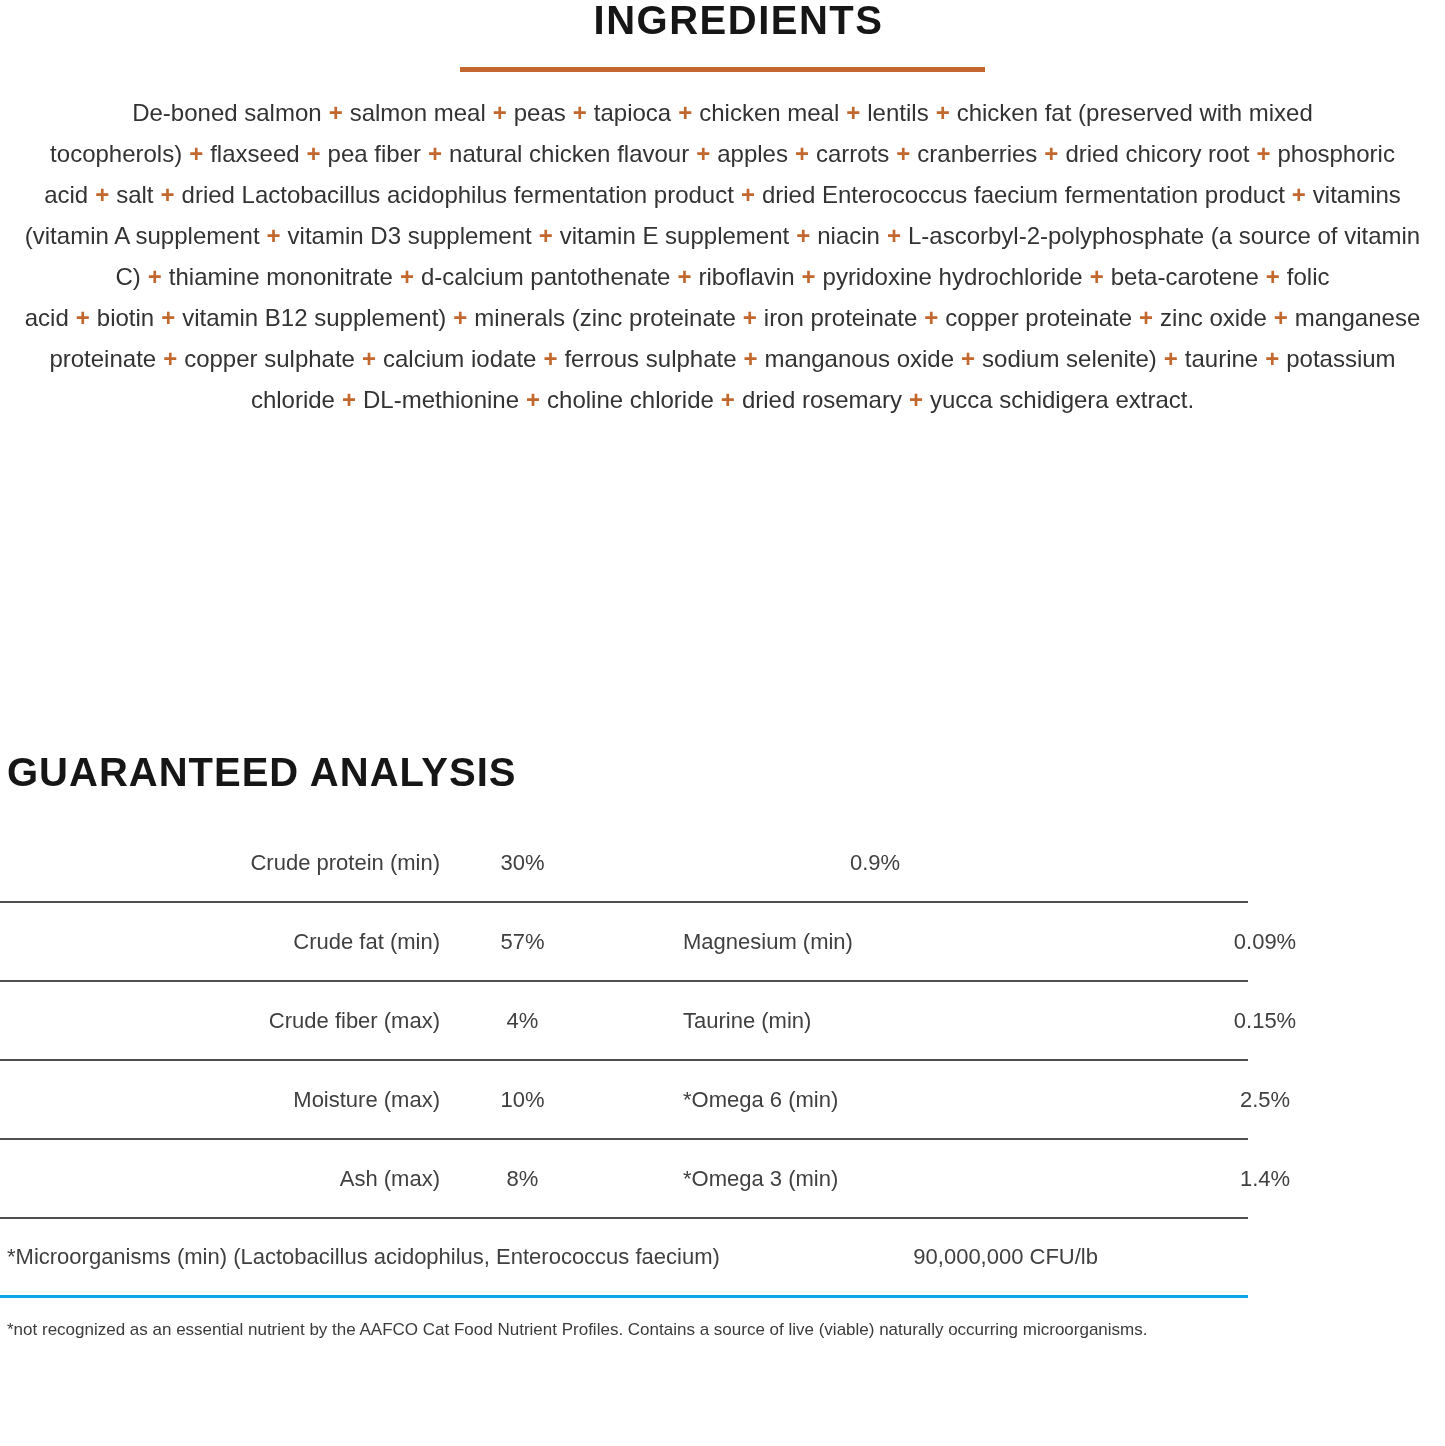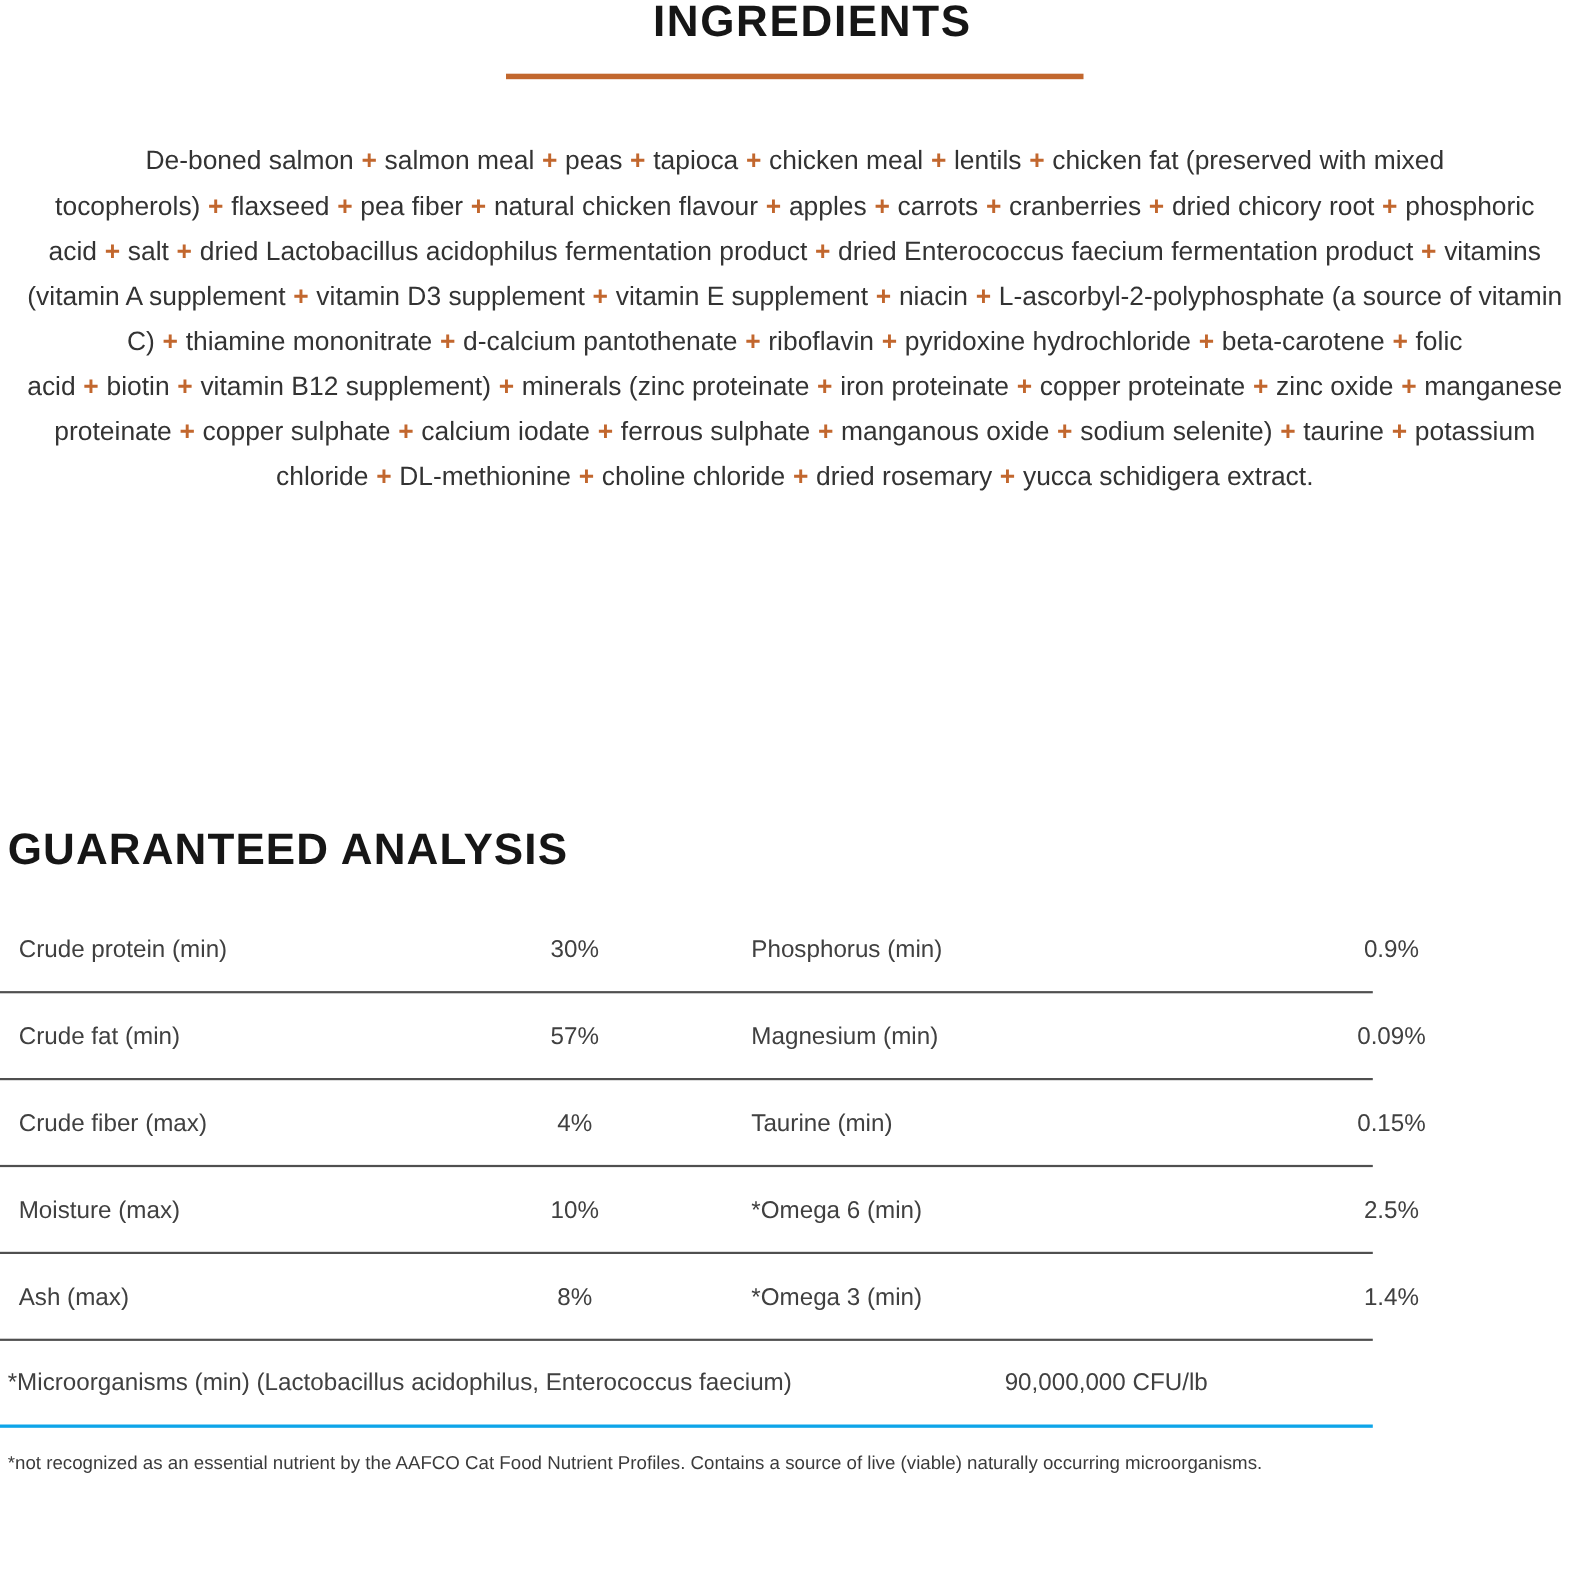--- a/index.html
+++ b/index.html
@@ -20,21 +20,21 @@
     margin: 0; font-size: 40px; line-height: 1.0;
     font-weight: 700; letter-spacing: 1.5px; color: var(--ink); padding-left: 32px;
   }
   .accent-rule {
     width: 525px; height: 5px; background: var(--accent);
     margin: 27px auto 0; border: none;
   }
 
   
   .ingredients {
-    width: 1400px; margin: 54px auto 0;
+    width: 1400px; margin: 20px auto 0;
     text-align: center;
     font-size: 24px; line-height: 41px;
     color: #333333;
   }
   .plus { color: var(--accent); font-weight: 700; margin: 0 7px; }
 
   
   .analysis-block { position: absolute; top: 752px; left: 0; width: 1248px; }
   .ga-title {
     margin: 0 0 0 7px; font-size: 40px; line-height: 1.0;
@@ -42,21 +42,21 @@
   }
   .ga-table { margin-top: 32px; }
   .ga-row {
     display: grid;
     grid-template-columns: 440px 165px 540px 240px 60px;
     align-items: center;
     height: 79px;
     border-bottom: 2px solid var(--line);
     font-size: 22px; color: #404040;
   }
-  .cell-l1 { padding-left: 17px; text-align: left; }
+  .cell-l1 { padding-left: 17px; text-align: right; }
   .cell-v1 { text-align: center; }
   .cell-l2 { padding-left: 78px; text-align: left; }
   .cell-v2 { text-align: center; }
   .ga-row-full {
     display: flex; justify-content: space-between; align-items: center;
     height: 79px; padding: 0 150px 0 7px;
     border-bottom: 3px solid #0ea5e9;
     font-size: 22px; color: #404040;
   }
 
@@ -77,21 +77,20 @@
 
   <p class="ingredients" id="ingredients-paragraph"><span>De-boned salmon</span><span class="plus">+</span><span>salmon meal</span><span class="plus">+</span><span>peas</span><span class="plus">+</span><span>tapioca</span><span class="plus">+</span><span>chicken meal</span><span class="plus">+</span><span>lentils</span><span class="plus">+</span><span>chicken fat (preserved with mixed tocopherols)</span><span class="plus">+</span><span>flaxseed</span><span class="plus">+</span><span>pea fiber</span><span class="plus">+</span><span>natural chicken flavour</span><span class="plus">+</span><span>apples</span><span class="plus">+</span><span>carrots</span><span class="plus">+</span><span>cranberries</span><span class="plus">+</span><span>dried chicory root</span><span class="plus">+</span><span>phosphoric acid</span><span class="plus">+</span><span>salt</span><span class="plus">+</span><span>dried Lactobacillus acidophilus fermentation product</span><span class="plus">+</span><span>dried Enterococcus faecium fermentation product</span><span class="plus">+</span><span>vitamins (vitamin A supplement</span><span class="plus">+</span><span>vitamin D3 supplement</span><span class="plus">+</span><span>vitamin E supplement</span><span class="plus">+</span><span>niacin</span><span class="plus">+</span><span>L-ascorbyl-2-polyphosphate (a source of vitamin C)</span><span class="plus">+</span><span>thiamine mononitrate</span><span class="plus">+</span><span>d-calcium pantothenate</span><span class="plus">+</span><span>riboflavin</span><span class="plus">+</span><span>pyridoxine hydrochloride</span><span class="plus">+</span><span>beta-carotene</span><span class="plus">+</span><span>folic acid</span><span class="plus">+</span><span>biotin</span><span class="plus">+</span><span>vitamin B12 supplement)</span><span class="plus">+</span><span>minerals (zinc proteinate</span><span class="plus">+</span><span>iron proteinate</span><span class="plus">+</span><span>copper proteinate</span><span class="plus">+</span><span>zinc oxide</span><span class="plus">+</span><span>manganese proteinate</span><span class="plus">+</span><span>copper sulphate</span><span class="plus">+</span><span>calcium iodate</span><span class="plus">+</span><span>ferrous sulphate</span><span class="plus">+</span><span>manganous oxide</span><span class="plus">+</span><span>sodium selenite)</span><span class="plus">+</span><span>taurine</span><span class="plus">+</span><span>potassium chloride</span><span class="plus">+</span><span>DL-methionine</span><span class="plus">+</span><span>choline chloride</span><span class="plus">+</span><span>dried rosemary</span><span class="plus">+</span><span>yucca schidigera extract.</span></p>
 
   <section class="analysis-block">
     <h2 class="ga-title">GUARANTEED ANALYSIS</h2>
 
     <div class="ga-table" id="analysis-table">
         <div class="ga-row">
           <div class="cell-l1">Crude protein (min)</div>
           <div class="cell-v1">30%</div>
-          <div class="cell-l2">Phosphorus (min)</div>
           <div class="cell-v2">0.9%</div>
           <div class="cell-fill"></div>
         </div>
         <div class="ga-row">
           <div class="cell-l1">Crude fat (min)</div>
           <div class="cell-v1">57%</div>
           <div class="cell-l2">Magnesium (min)</div>
           <div class="cell-v2">0.09%</div>
           <div class="cell-fill"></div>
         </div>

